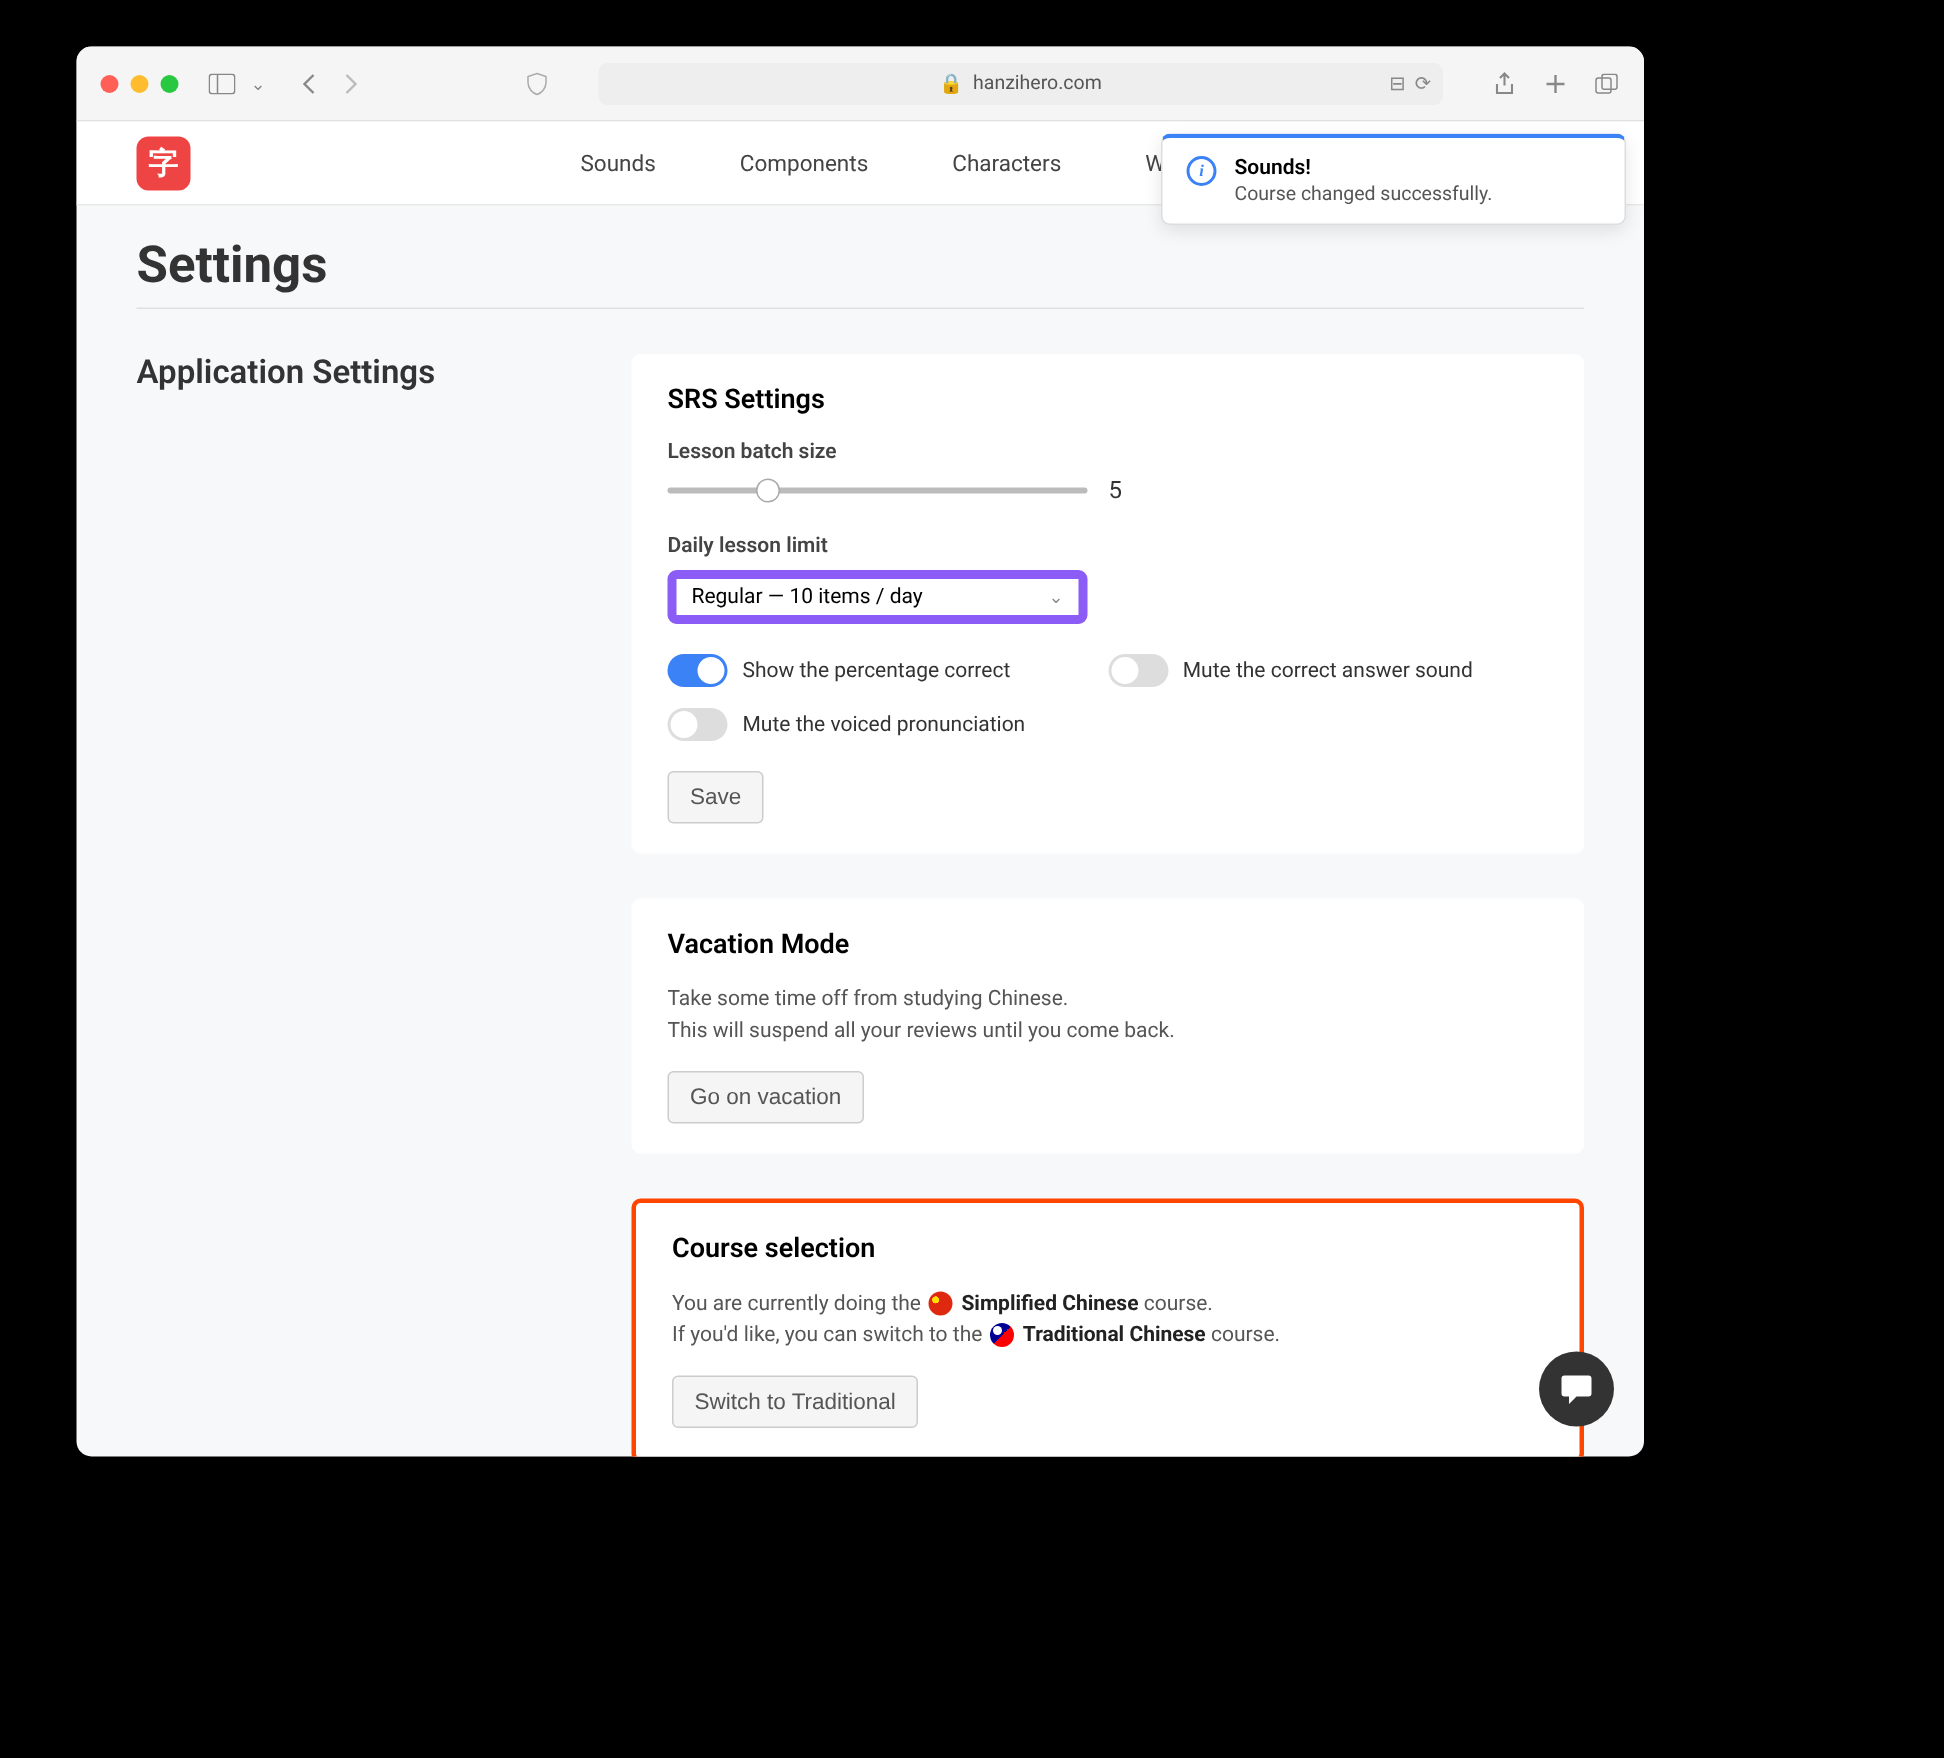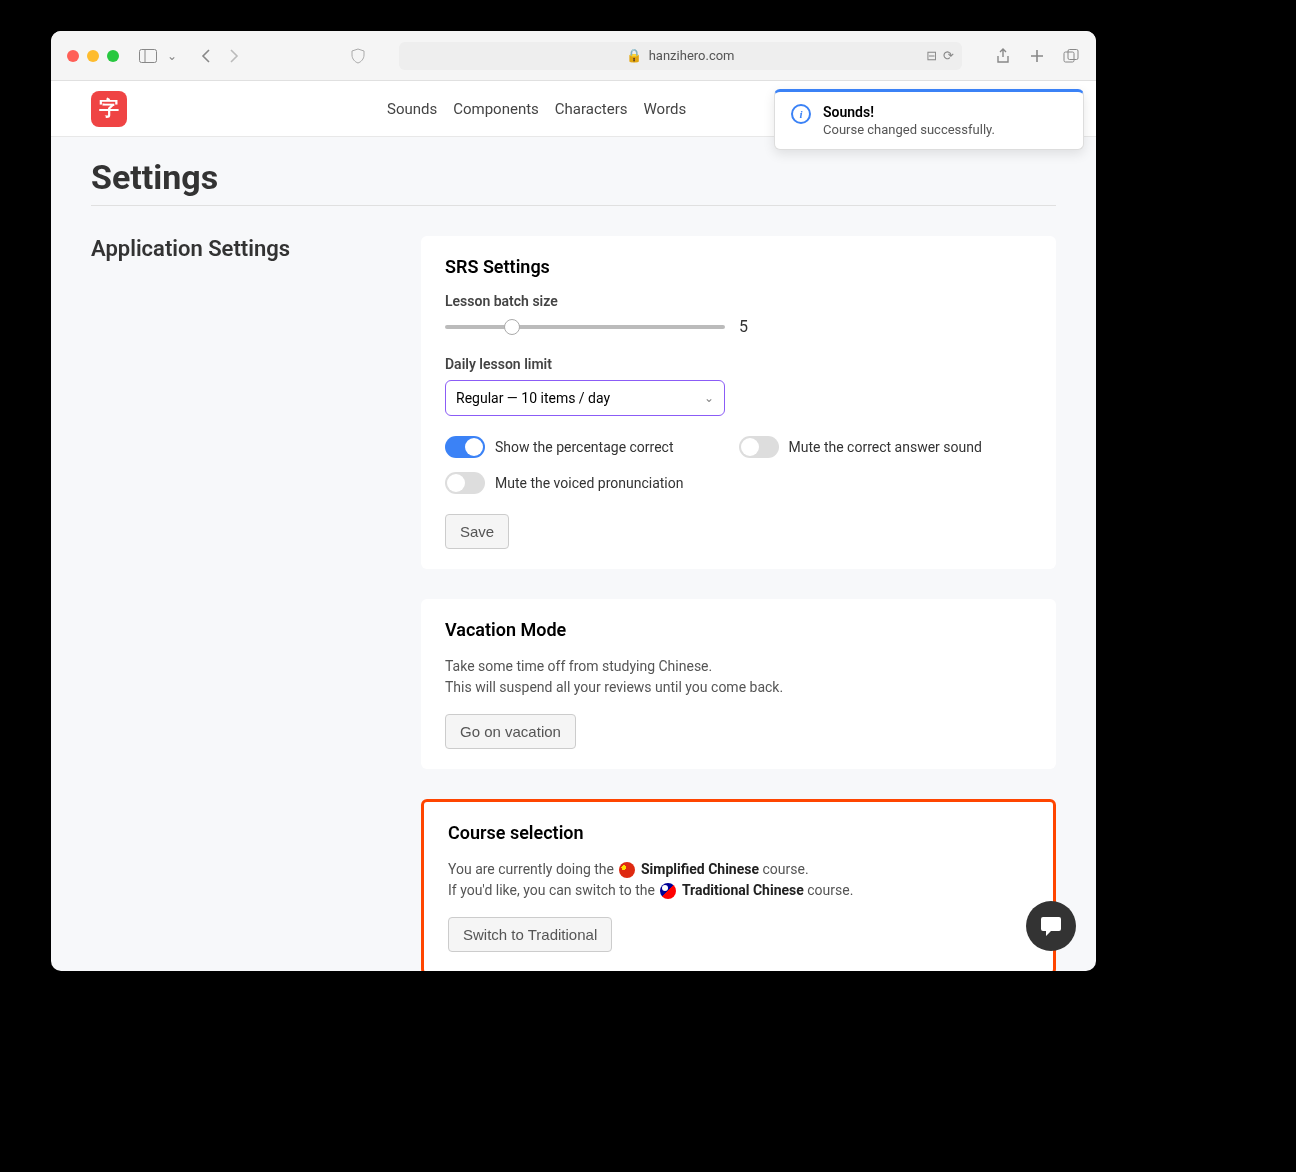--- a/index.html
+++ b/index.html
@@ -9,42 +9,42 @@
 .traffic { display: flex; gap: 8px; }
 .dot { width: 12px; height: 12px; border-radius: 50%; }
 .dot.r { background: #ff5f57; } .dot.y { background: #febc2e; } .dot.g { background: #28c840; }
 .tb-icon { width: 18px; height: 18px; display: flex; align-items: center; justify-content: center; color: #888; }
 .tb-group { display: flex; align-items: center; gap: 10px; margin-left: 12px; }
 .urlbar { flex: 1; margin: 0 24px; height: 28px; background: #eeeeee; border-radius: 6px; display: flex; align-items: center; justify-content: center; gap: 6px; font-size: 13px; color: #555; position: relative; }
 .urlbar .right-icons { position: absolute; right: 8px; display: flex; gap: 6px; color: #888; }
 .tb-right { display: flex; gap: 16px; }
 .header { height: 56px; background: #fff; border-bottom: 1px solid #e8e8e8; display: flex; align-items: center; padding: 0 40px; }
 .logo { width: 36px; height: 36px; background: #ef4444; border-radius: 8px; display: flex; align-items: center; justify-content: center; color: #fff; font-size: 20px; font-weight: bold; }
-.nav { display: flex; gap: 16px; margin-left: 260px; }
+.nav { display: flex; gap: 56px; margin-left: 260px; }
 .nav-item { font-size: 15px; color: #444; cursor: pointer; }
 .toast { position: absolute; right: 12px; top: 58px; background: #fff; border: 1px solid #ddd; border-top: 3px solid #3b82f6; border-radius: 6px; padding: 12px 16px; display: flex; gap: 12px; align-items: flex-start; box-shadow: 0 4px 12px rgba(0,0,0,0.1); min-width: 310px; }
 .toast-icon { width: 20px; height: 20px; border: 2px solid #3b82f6; border-radius: 50%; display: flex; align-items: center; justify-content: center; font-size: 11px; color: #3b82f6; font-style: italic; font-family: serif; font-weight: bold; }
 .toast-title { font-weight: 600; font-size: 14px; }
 .toast-msg { font-size: 13px; color: #555; margin-top: 2px; }
 .page { padding: 20px 40px; }
 .page-title { font-size: 34px; font-weight: 700; color: #333; margin-bottom: 8px; border-bottom: 1px solid #e0e0e0; padding-bottom: 8px; }
 .content { display: flex; gap: 30px; margin-top: 30px; }
 .sidebar { width: 300px; }
 .sidebar h2 { font-size: 22px; font-weight: 600; color: #333; margin-bottom: 8px; }
 .sidebar p { font-size: 15px; color: #555; line-height: 1.5; }
 .main { flex: 1; display: flex; flex-direction: column; gap: 30px; }
 .card { background: #fff; border-radius: 6px; padding: 20px 24px; }
 .card.highlighted { border: 3px solid #ff4500; }
 .card h3 { font-size: 18px; font-weight: 600; color: #000000; margin-bottom: 16px; }
 .field-label { font-size: 14px; font-weight: 600; color: #444; margin-bottom: 8px; }
 .slider-row { display: flex; align-items: center; gap: 14px; margin-bottom: 20px; }
 .slider { flex: 0 0 280px; height: 4px; background: #bbb; border-radius: 2px; position: relative; }
 .slider-thumb { position: absolute; left: 24%; top: 50%; transform: translate(-50%, -50%); width: 16px; height: 16px; background: #fff; border: 1px solid #aaa; border-radius: 50%; }
 .slider-value { font-size: 16px; color: #333; }
-.select { width: 280px; height: 36px; border: 1px solid #8b5cf6; border-radius: 6px; padding: 0 10px; display: flex; align-items: center; justify-content: space-between; font-size: 14px; margin-bottom: 20px; }
+.select { width: 280px; height: 36px; border: 6px solid #8b5cf6; border-radius: 6px; padding: 0 10px; display: flex; align-items: center; justify-content: space-between; font-size: 14px; margin-bottom: 20px; }
 .toggles { display: grid; grid-template-columns: 1fr 1fr; row-gap: 14px; margin-bottom: 20px; }
 .toggle-row { display: flex; align-items: center; gap: 10px; }
 .toggle { width: 40px; height: 22px; border-radius: 11px; position: relative; cursor: pointer; }
 .toggle.on { background: #3b82f6; }
 .toggle.off { background: #ddd; }
 .toggle-knob { position: absolute; top: 2px; width: 18px; height: 18px; background: #fff; border-radius: 50%; }
 .toggle.on .toggle-knob { right: 2px; }
 .toggle.off .toggle-knob { left: 2px; }
 .toggle-label { font-size: 14px; color: #333; }
 .btn { padding: 8px 14px; border: 1px solid #ccc; background: #f5f5f5; border-radius: 4px; font-size: 15px; color: #555; cursor: pointer; }

